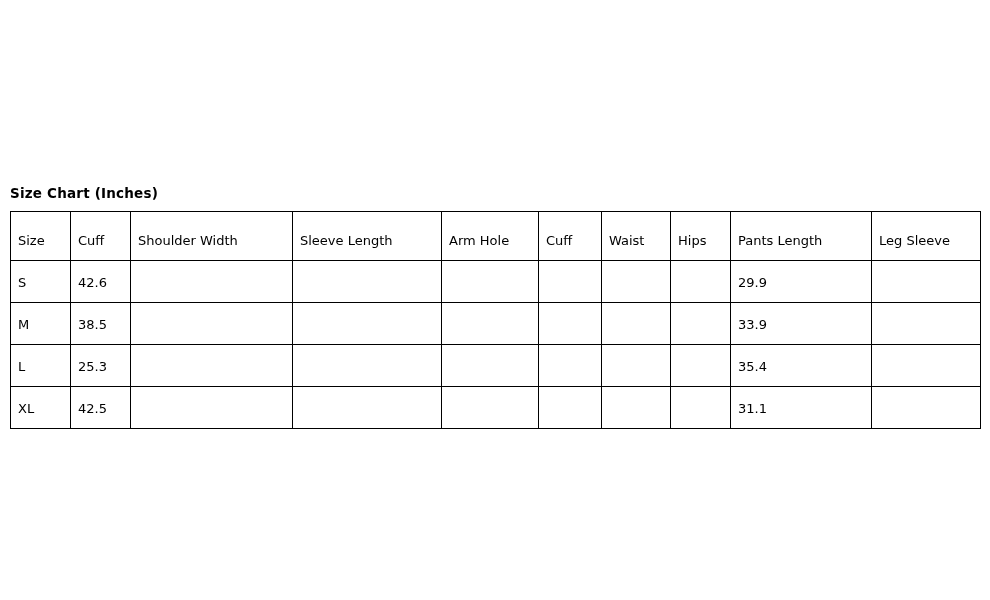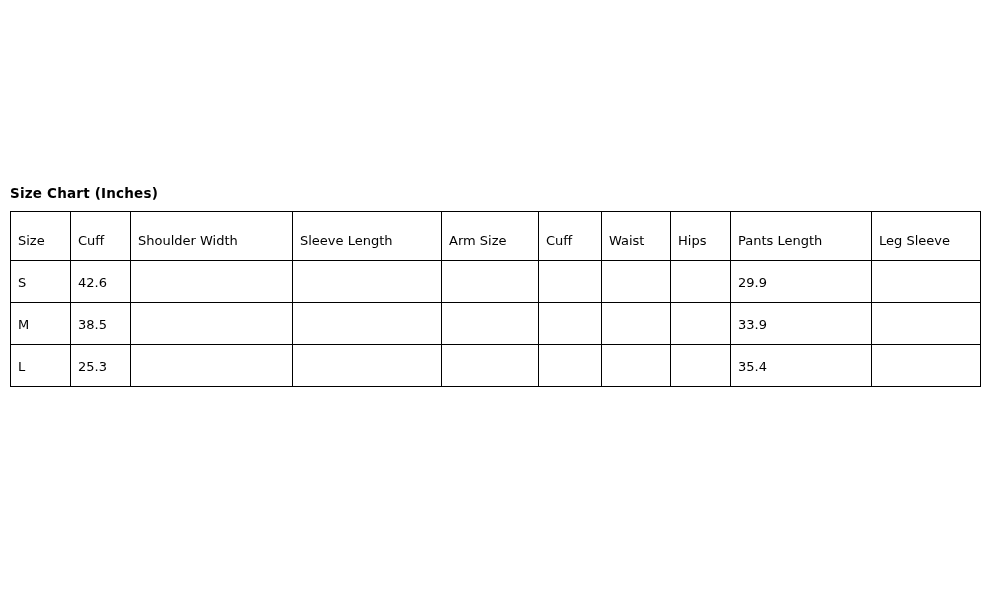--- a/index.html
+++ b/index.html
@@ -78,21 +78,21 @@
       <col style="width:60px">
       <col style="width:141px">
       <col style="width:109px">
     </colgroup>
     <thead>
       <tr>
         <th>Size</th>
         <th>Cuff</th>
         <th>Shoulder Width</th>
         <th>Sleeve Length</th>
-        <th>Arm Size</th>
+        <th>Arm Hole</th>
         <th>Cuff</th>
         <th>Waist</th>
         <th>Hips</th>
         <th>Pants Length</th>
         <th>Leg Sleeve</th>
       </tr>
     </thead>
     <tbody>
       <tr>
         <td>S</td>
@@ -123,16 +123,28 @@
         <td>25.3</td>
         <td></td>
         <td></td>
         <td></td>
         <td></td>
         <td></td>
         <td></td>
         <td>35.4</td>
         <td></td>
       </tr>
+      <tr>
+        <td>XL</td>
+        <td>42.5</td>
+        <td></td>
+        <td></td>
+        <td></td>
+        <td></td>
+        <td></td>
+        <td></td>
+        <td>31.1</td>
+        <td></td>
+      </tr>
     </tbody>
   </table>
 
 </div>
 
 </body></html>

